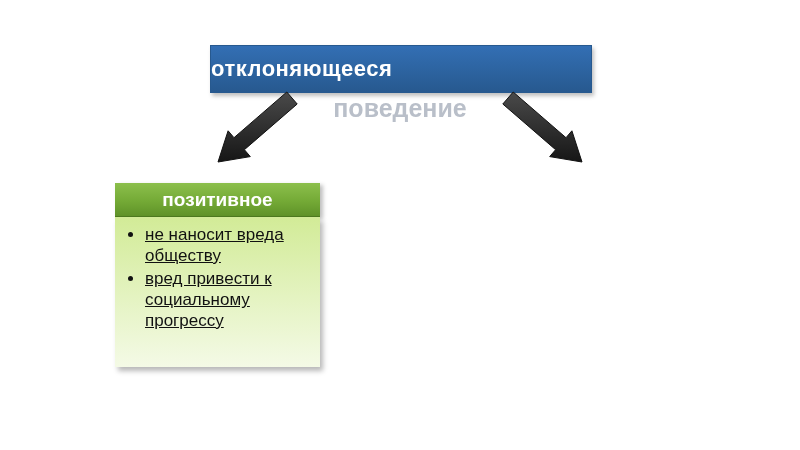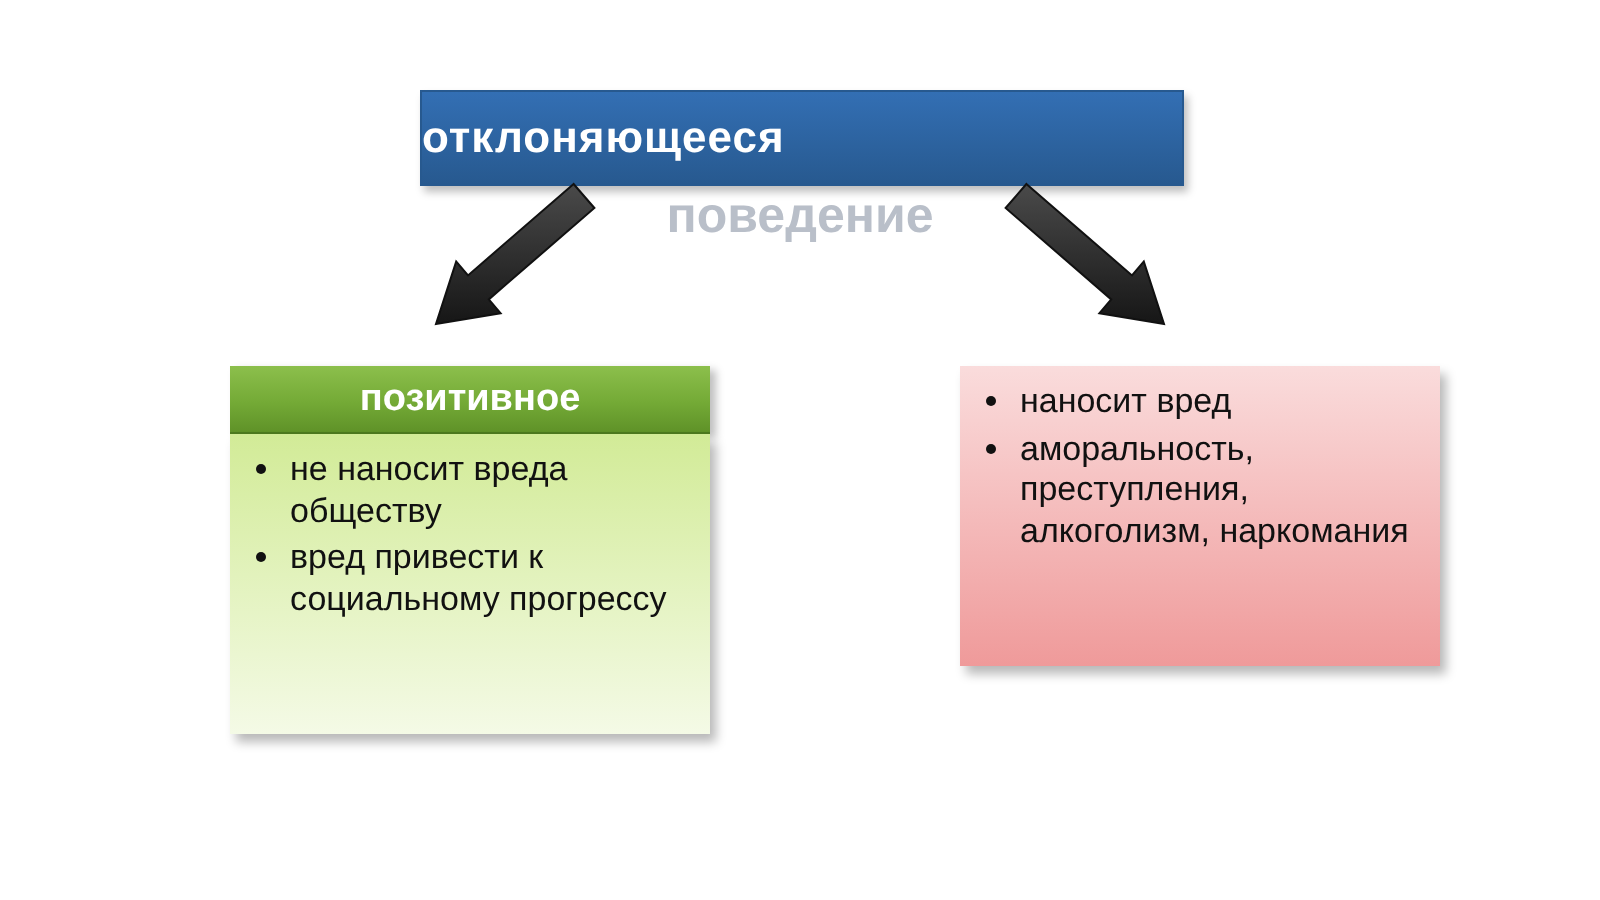--- a/index.html
+++ b/index.html
@@ -23,21 +23,21 @@
   }
   .subtitle{
     position:absolute;
     left:210px;top:94px;width:380px;
     text-align:center;
     font-size:25px;font-weight:bold;
     color:var(--c-subtitle);
     text-shadow:0 1px 0 #ffffff;
   }
   .arrows{position:absolute;left:0;top:0;width:800px;height:450px;pointer-events:none;}
-  .panel{position:absolute;width:240px;}
+  .panel{position:absolute;width:205px;}
   .panel-left{left:115px;top:183px;}
   .panel-right{left:480px;top:183px;}
   .panel-header{
     height:33px;line-height:33px;
     text-align:center;color:#ffffff;font-weight:bold;font-size:19px;
     box-shadow:3px 2px 4px rgba(0,0,0,0.25);
   }
   .panel-left .panel-header{
     background:linear-gradient(to bottom, #8cbf4c 0%, var(--c-positive-header) 55%, #5f9228 100%);
     border-bottom:1px solid #4d7a1f;
@@ -59,21 +59,21 @@
   .panel-right .panel-body{
     background:linear-gradient(to bottom, var(--c-negative-body-top) 0%, var(--c-negative-body-bottom) 100%);
   }
   .panel-body ul{
     margin:2px 0 0 0;
     padding-left:26px;
     font-size:17px;
     color:#111111;
     line-height:1.22;
   }
-  .panel-body li{margin-bottom:3px;}
+  .panel-body li{margin-bottom:3px;text-decoration:underline;}
 </style>
 </head>
 <body>
 
 <div class="slide">
 
   <div class="title-box">
     <span>отклоняющееся</span>
   </div>
 
@@ -94,21 +94,15 @@
     <div class="panel-header">позитивное</div>
     <div class="panel-body">
       <ul>
           <li>не наносит вреда обществу</li>
           <li>вред привести к социальному прогрессу</li>
         </ul>
     </div>
   </div>
 
   <div class="panel panel-right">
-    <div class="panel-body">
-      <ul>
-          <li>наносит вред</li>
-          <li>аморальность, преступления, алкоголизм, наркомания</li>
-        </ul>
-    </div>
   </div>
 
 </div>
 
 </body></html>

